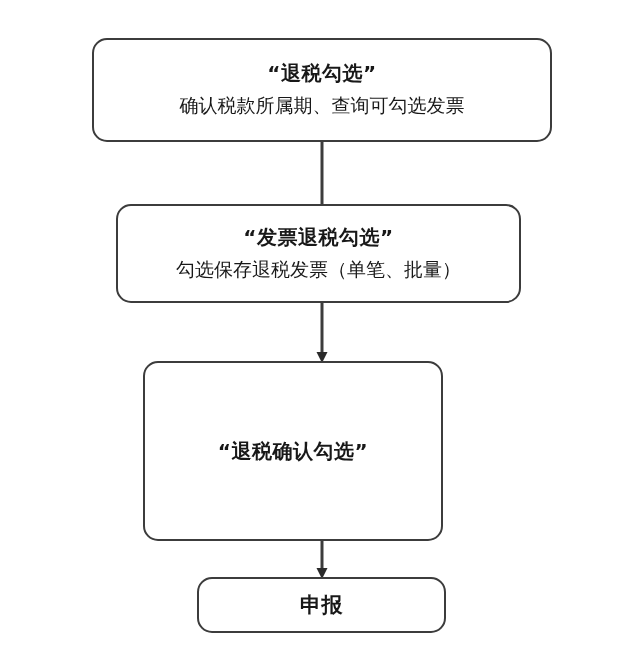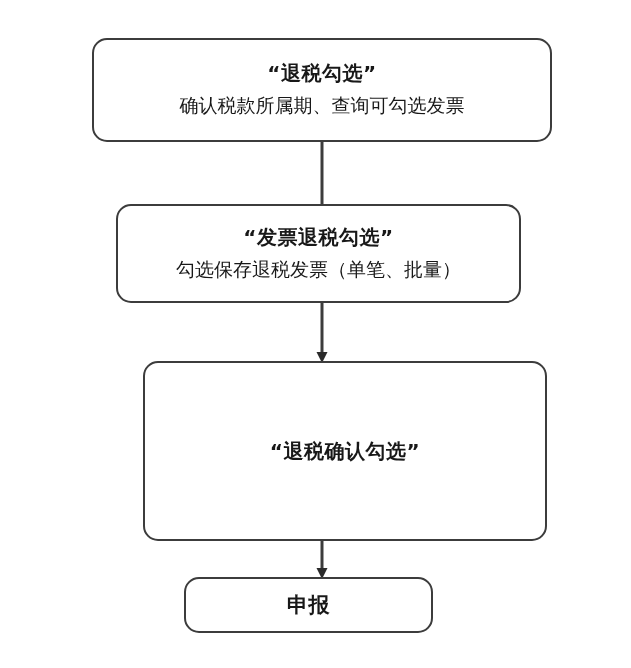--- a/index.html
+++ b/index.html
@@ -69,24 +69,24 @@
   #node-refund-check {
     left: 92px;  top: 38px;
     width: 460px; height: 104px;
   }
   #node-invoice-refund-check {
     left: 116px; top: 204px;
     width: 405px; height: 99px;
   }
   #node-refund-confirm-check {
     left: 143px; top: 361px;
-    width: 404px; height: 180px;
+    width: 300px; height: 180px;
   }
   #node-declare {
-    left: 184px; top: 577px;
+    left: 197px; top: 577px;
     width: 249px; height: 56px;
   }
   #node-declare .node-title {
     font-size: 21px;
   }
 </style>
 </head>
 <body>
 
 <div id="flow-canvas">

